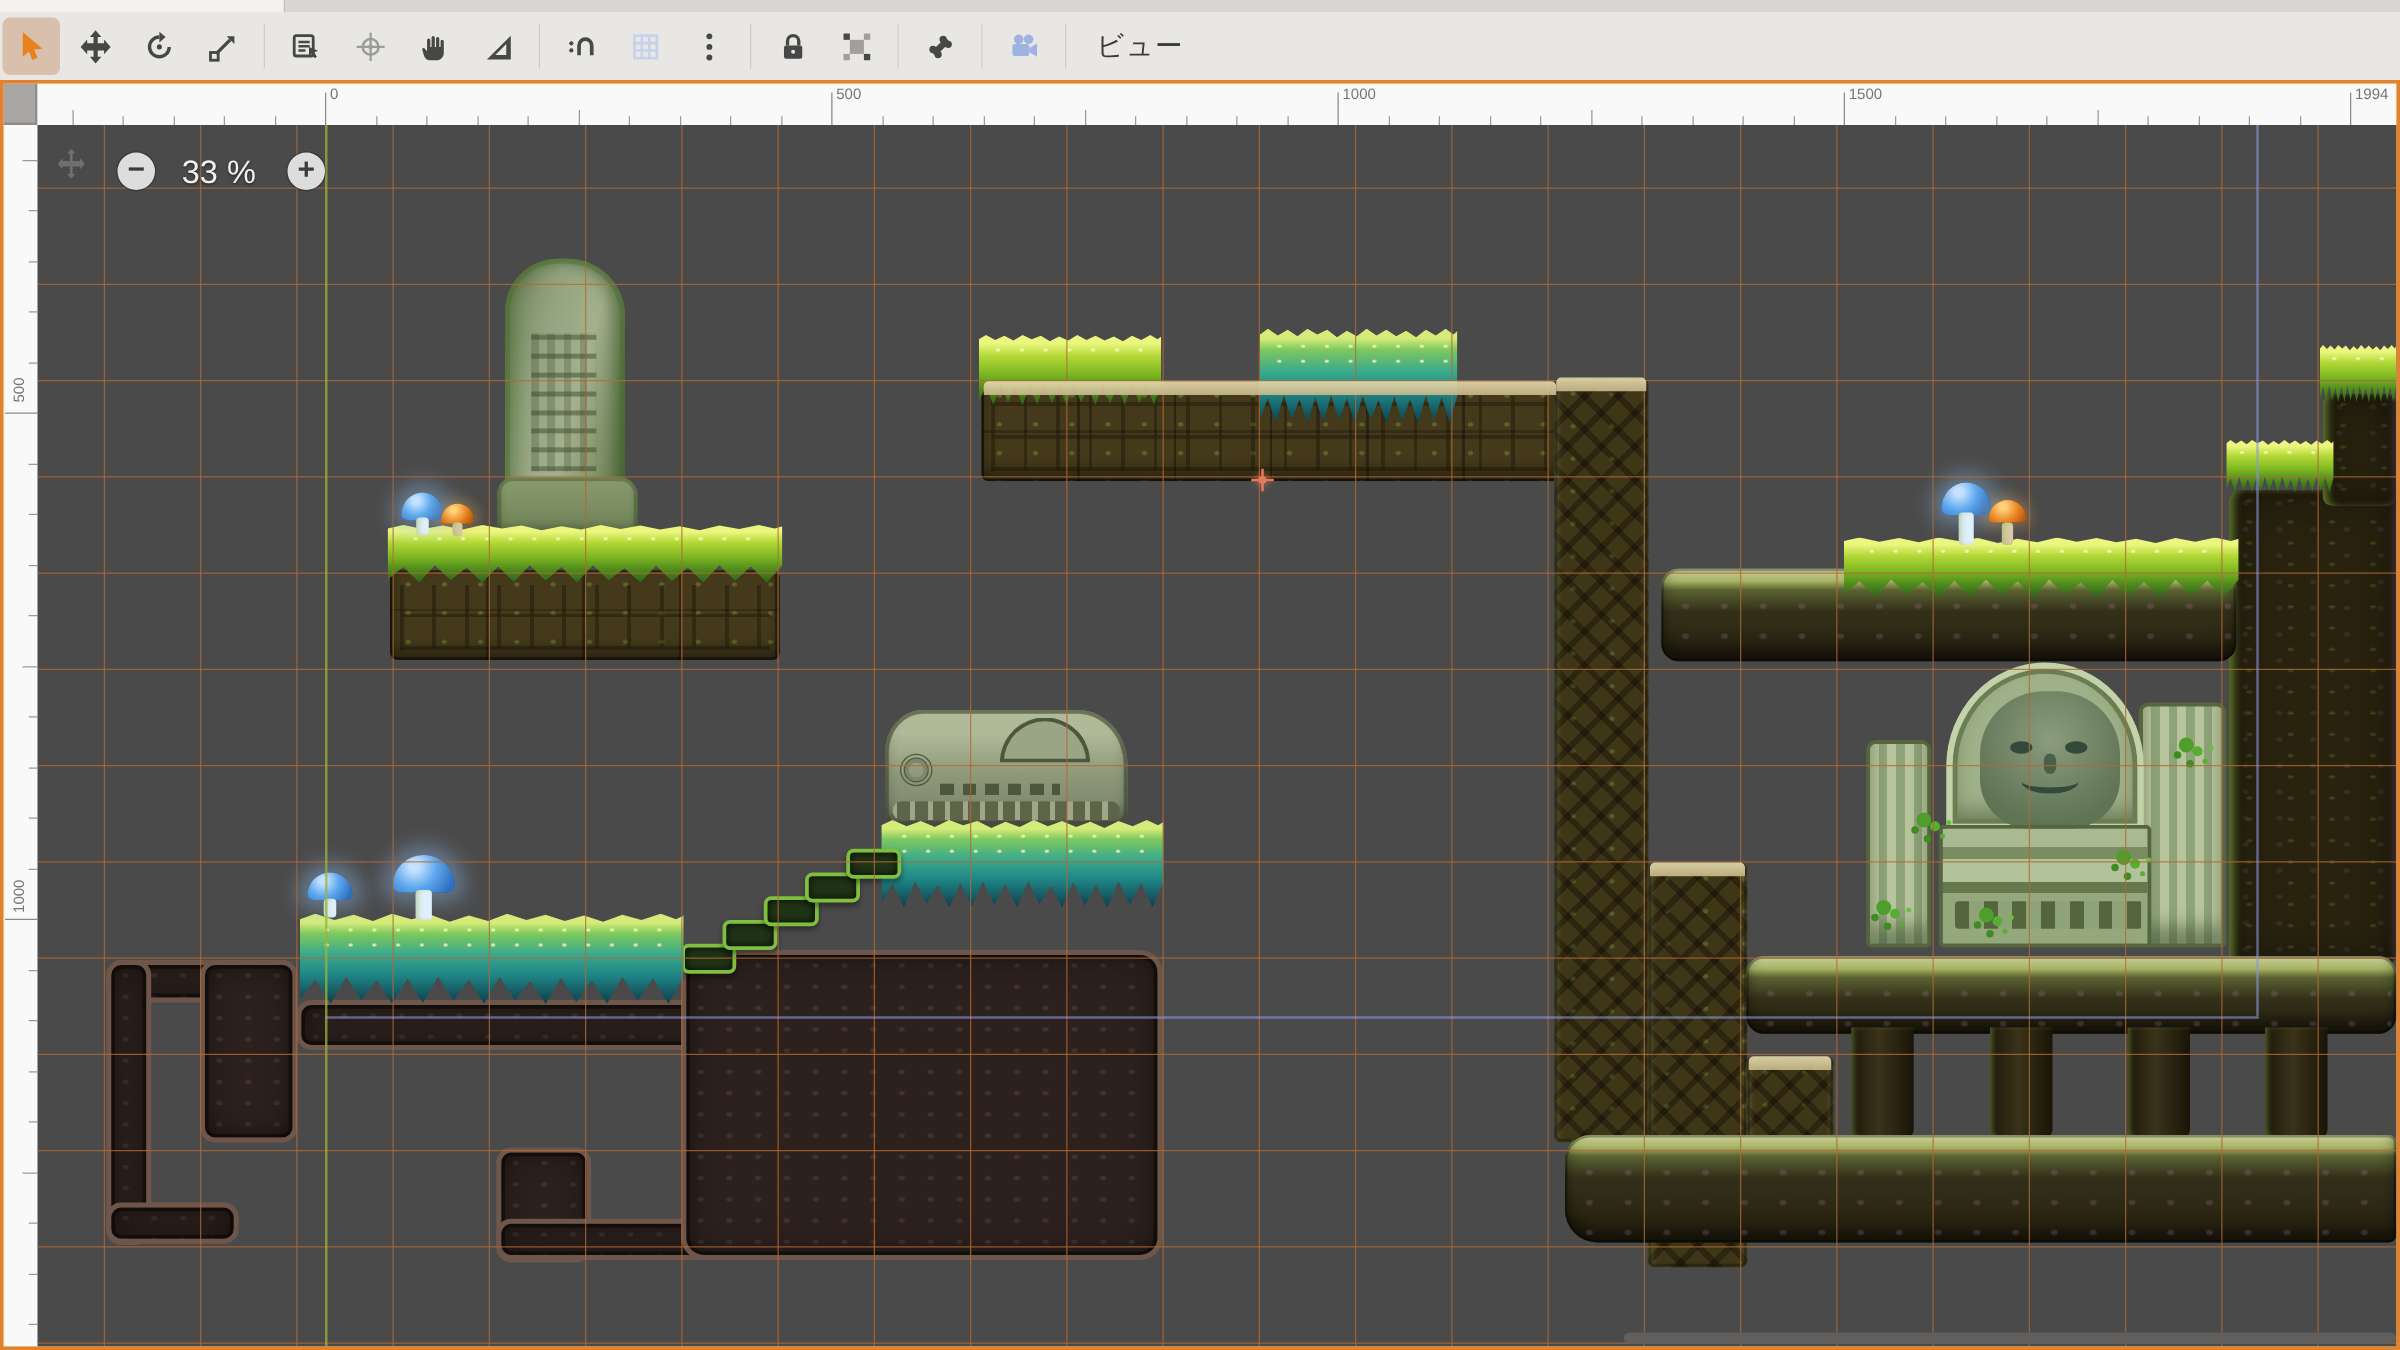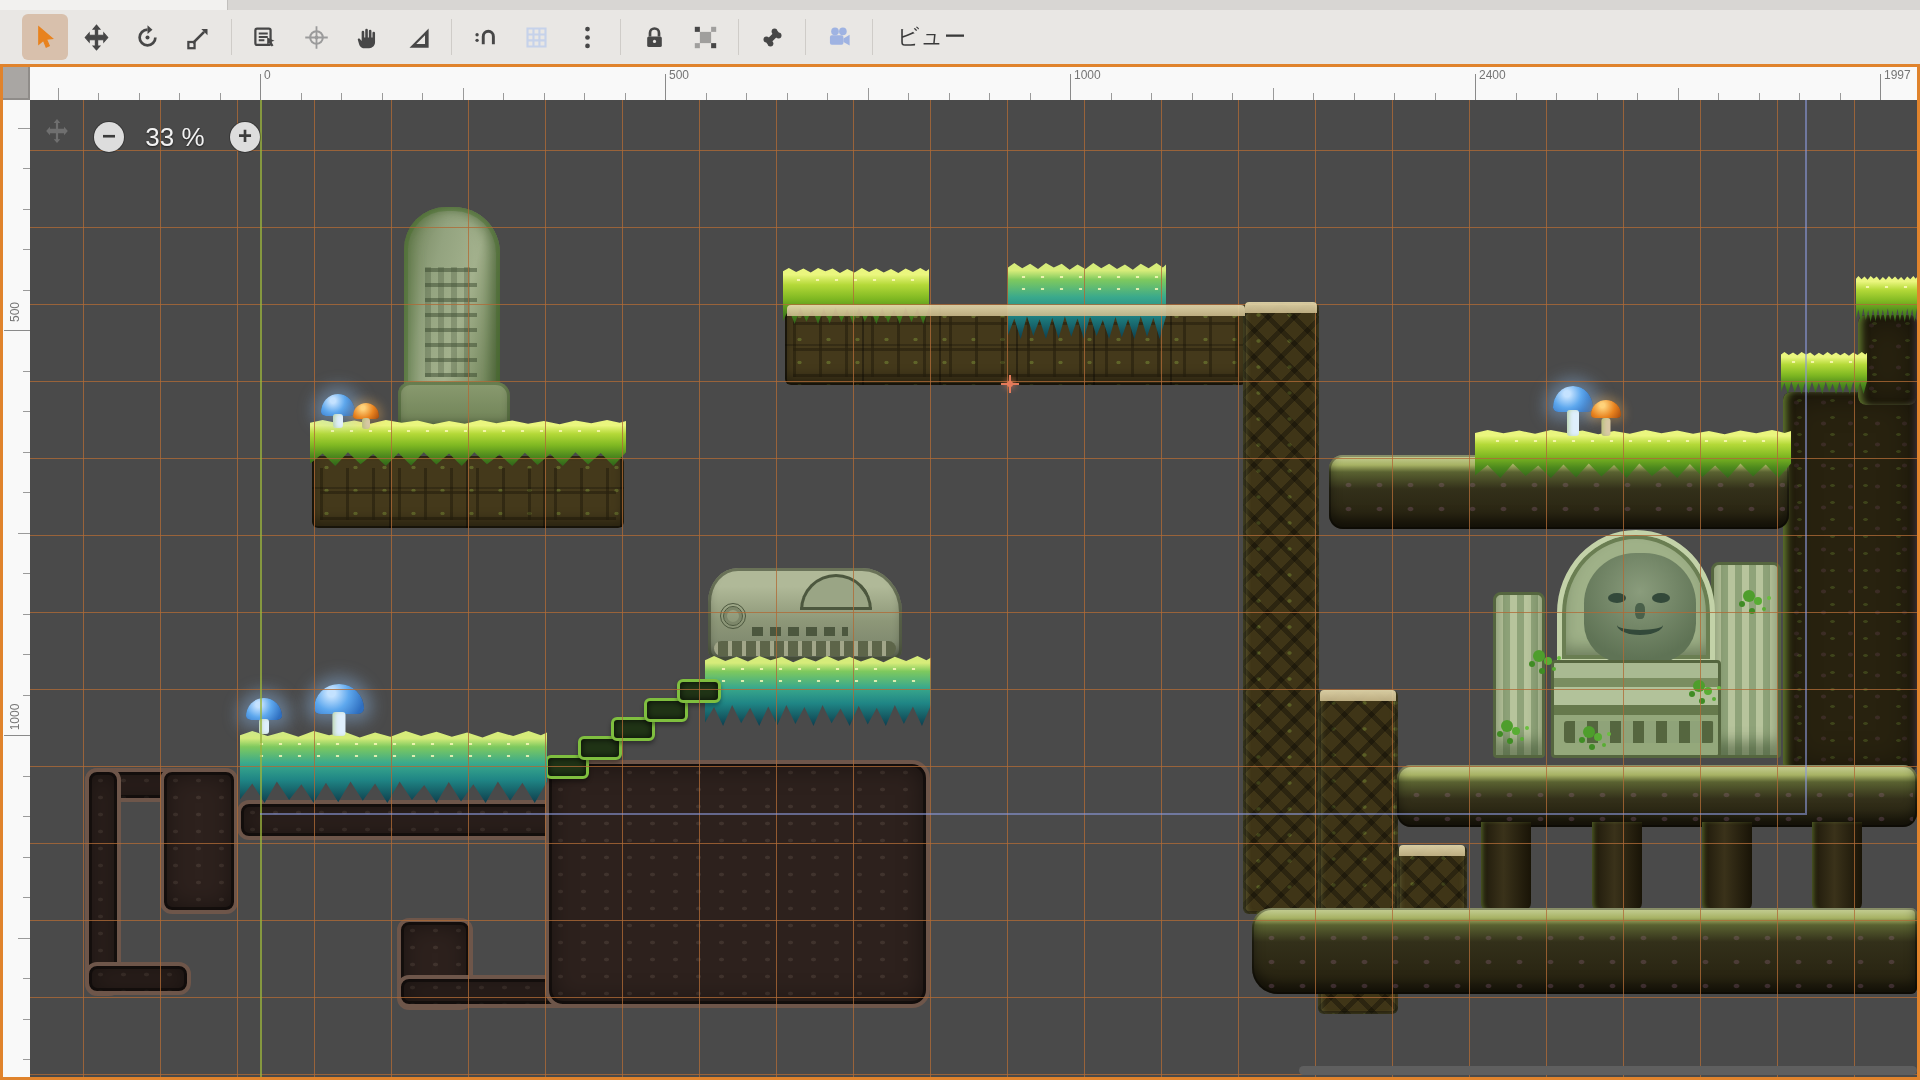--- a/index.html
+++ b/index.html
@@ -5,21 +5,21 @@
   html,body{margin:0;padding:0;width:1920px;height:1080px;overflow:hidden;
     font-family:"Liberation Sans",sans-serif;background:#e9e7e4;}
   *{box-sizing:border-box;}
 
   
   #tabstrip{position:absolute;left:0;top:0;width:1920px;height:10px;background:#d8d6d3;}
   #tabstrip .active-tab{position:absolute;left:0;top:0;width:228px;height:10px;background:#f2f1ef;border-right:1px solid #c2c0bd;}
 
   
   #toolbar{position:absolute;left:0;top:10px;width:1920px;height:54px;background:#e9e7e4;
-    display:flex;align-items:center;padding-left:20px;}
+    display:flex;align-items:center;padding-left:0;}
   .tbtn{width:46px;height:46px;border-radius:6px;display:flex;align-items:center;justify-content:center;
     margin-right:5px;flex:0 0 auto;}
   .tbtn svg{width:27px;height:27px;fill:#474747;stroke:#474747;}
   .tbtn.active{background:var(--pal-selected_tool_bg);}
   .tbtn.active svg{fill:var(--pal-accent);stroke:var(--pal-accent);}
   .tbtn.dim svg{fill:#9b9b9b;stroke:#9b9b9b;}
   .tbtn.disabled svg{fill:var(--pal-disabled_snap_icon);stroke:var(--pal-disabled_snap_icon);}
   .tbtn.blue svg{fill:var(--pal-camera_icon);stroke:var(--pal-camera_icon);}
   .tsep{width:1px;height:36px;background:#cfccc8;margin:0 10px 0 5px;flex:0 0 auto;}
   #view-button{height:46px;padding:0 14px;display:flex;align-items:center;border-radius:6px;
@@ -373,32 +373,32 @@
       <div class="tick minor" style="left: 1080.5px;"></div>
       <div class="tick minor" style="left: 1121px;"></div>
       <div class="tick minor" style="left: 1161.5px;"></div>
       <div class="tick minor" style="left: 1202px;"></div>
       <div class="tick medium" style="left: 1242.5px;"></div>
       <div class="tick minor" style="left: 1283px;"></div>
       <div class="tick minor" style="left: 1323.5px;"></div>
       <div class="tick minor" style="left: 1364px;"></div>
       <div class="tick minor" style="left: 1404.5px;"></div>
       <div class="tick major" style="left: 1445px;"></div>
-      <div class="rlabel" style="left: 1449px;">2400</div>
+      <div class="rlabel" style="left: 1449px;">1500</div>
       <div class="tick minor" style="left: 1485.5px;"></div>
       <div class="tick minor" style="left: 1526px;"></div>
       <div class="tick minor" style="left: 1566.5px;"></div>
       <div class="tick minor" style="left: 1607px;"></div>
       <div class="tick medium" style="left: 1647.5px;"></div>
       <div class="tick minor" style="left: 1688px;"></div>
       <div class="tick minor" style="left: 1728.5px;"></div>
       <div class="tick minor" style="left: 1769px;"></div>
       <div class="tick minor" style="left: 1809.5px;"></div>
       <div class="tick major" style="left: 1850px;"></div>
-      <div class="rlabel" style="left: 1854px;">1997</div>
+      <div class="rlabel" style="left: 1854px;">1994</div>
     </div>
   <div id="v-ruler">
       <div class="tick medium" style="top: 27.5px;"></div>
       <div class="tick minor" style="top: 68px;"></div>
       <div class="tick minor" style="top: 108.5px;"></div>
       <div class="tick minor" style="top: 149px;"></div>
       <div class="tick minor" style="top: 189.5px;"></div>
       <div class="tick major" style="top: 230px;"></div>
       <div class="rlabel" style="top: 205px;">500</div>
       <div class="tick minor" style="top: 270.5px;"></div>

